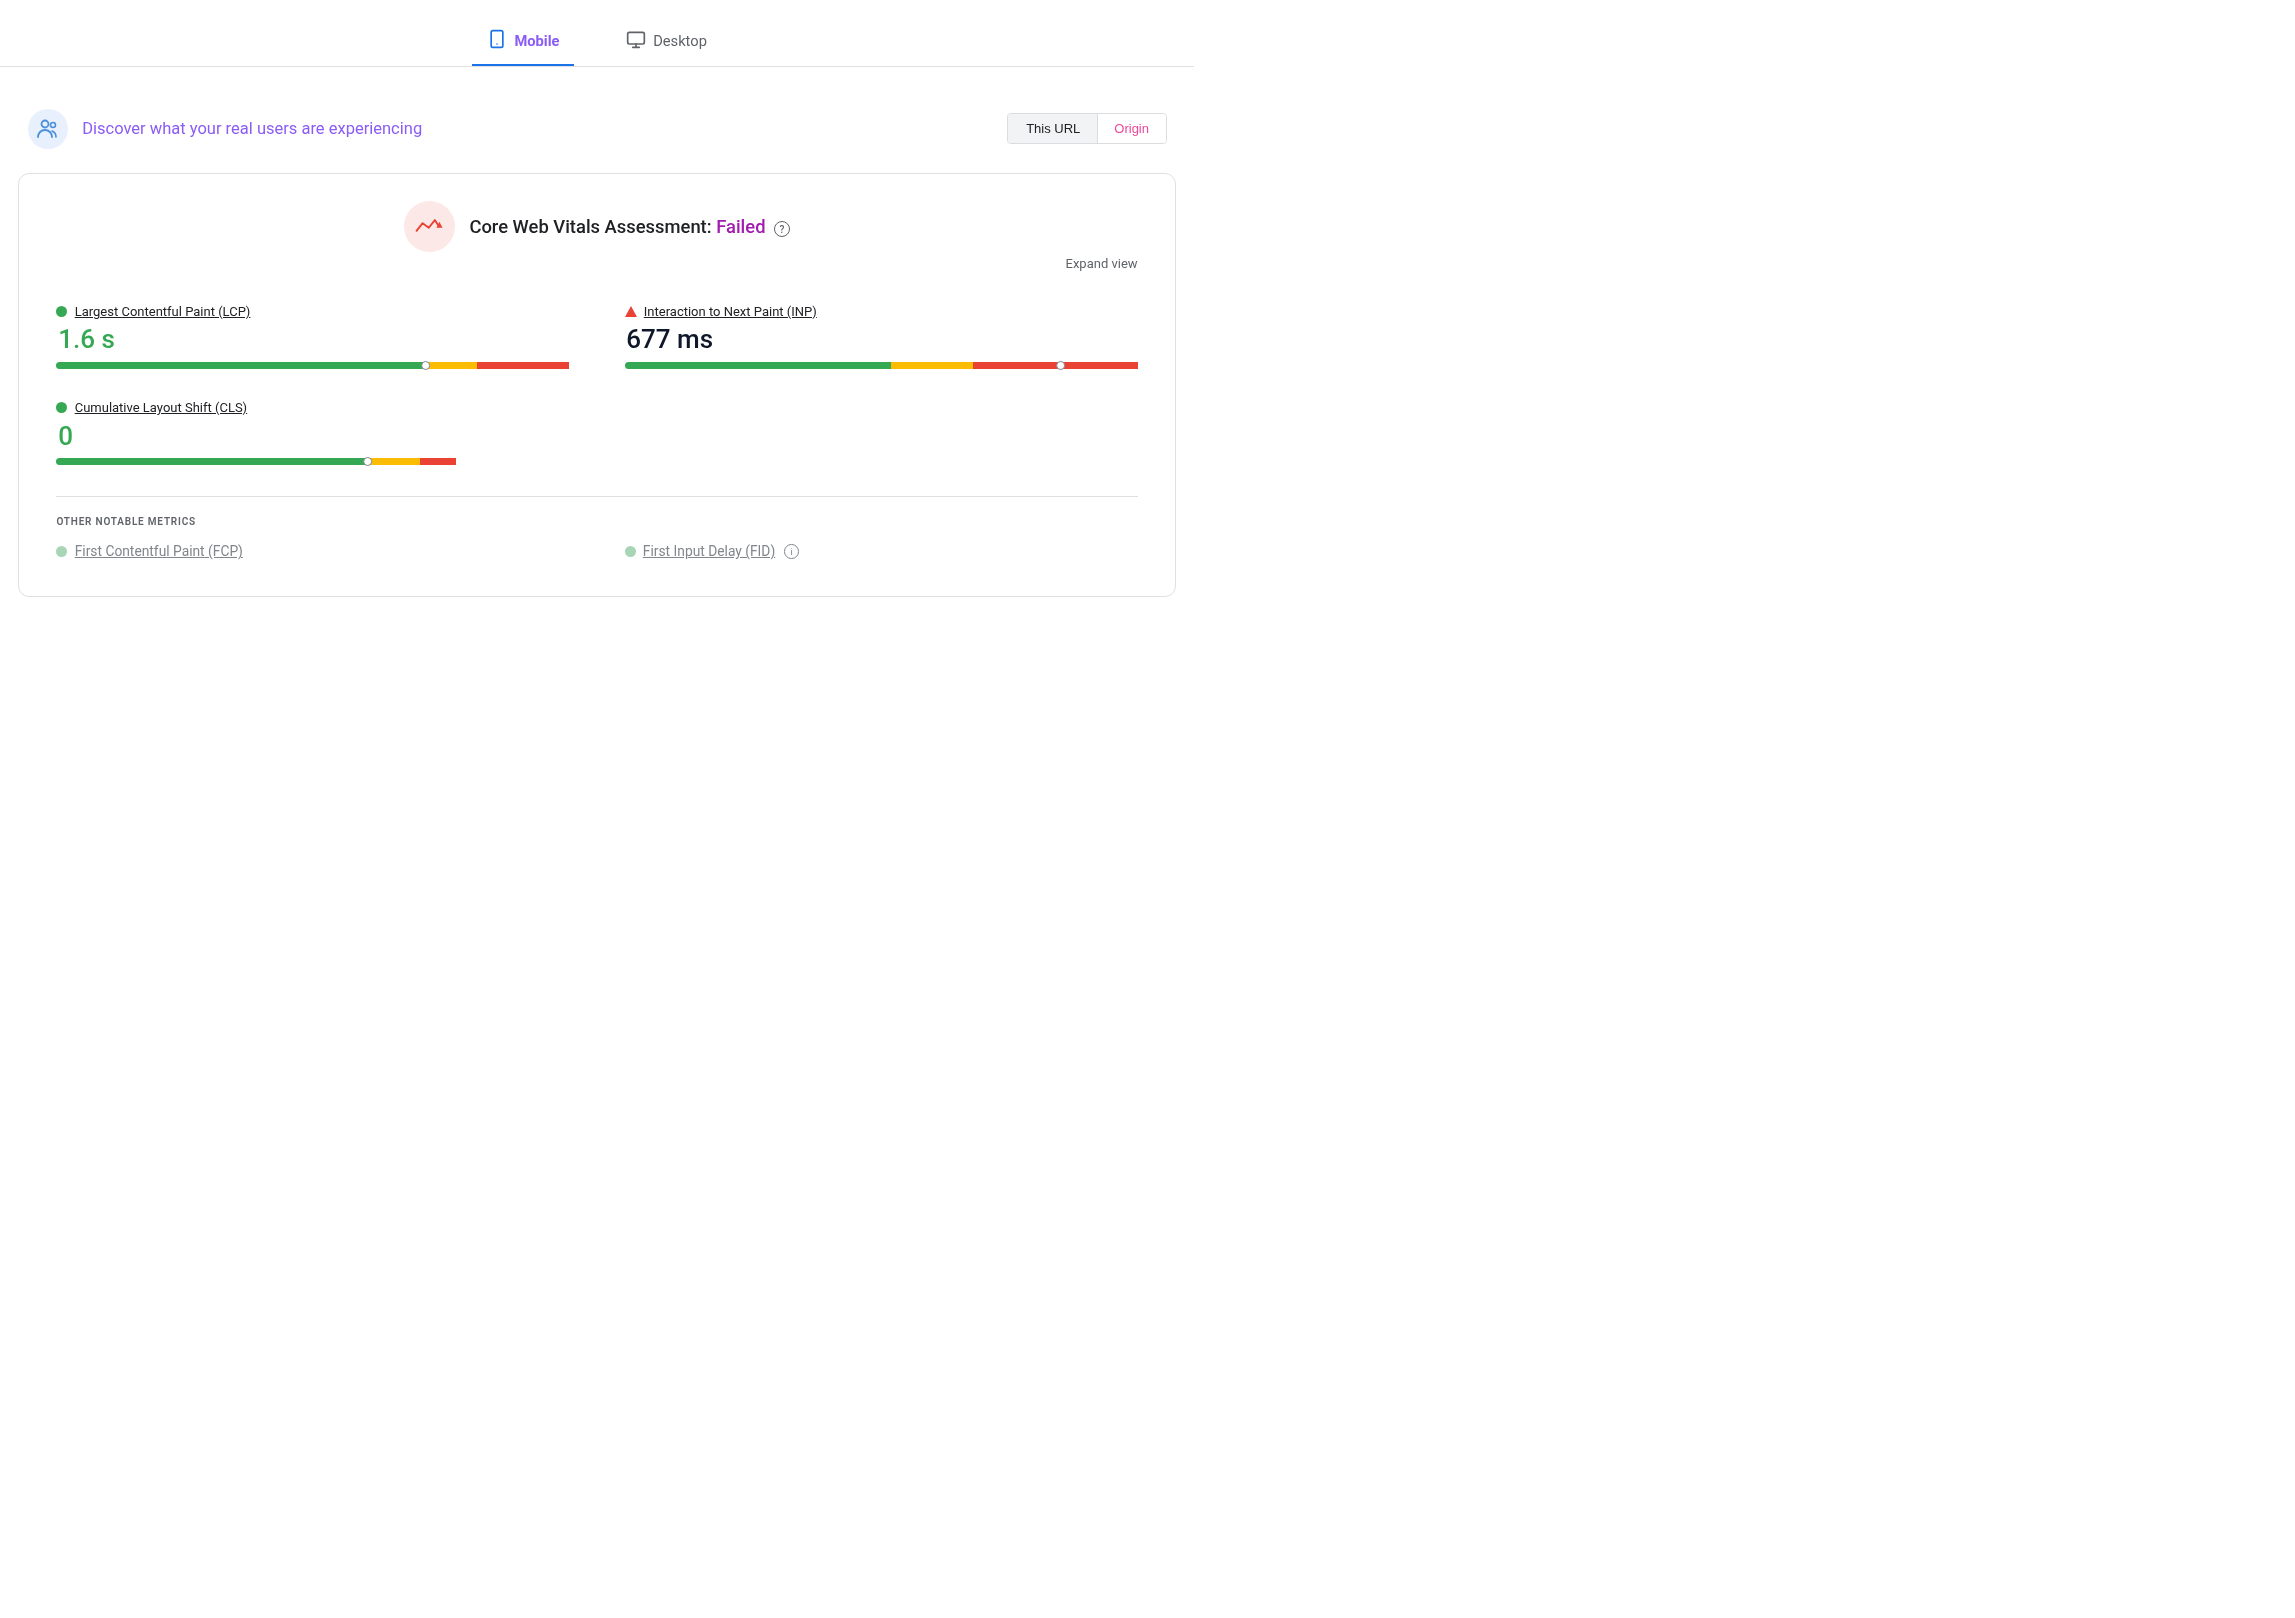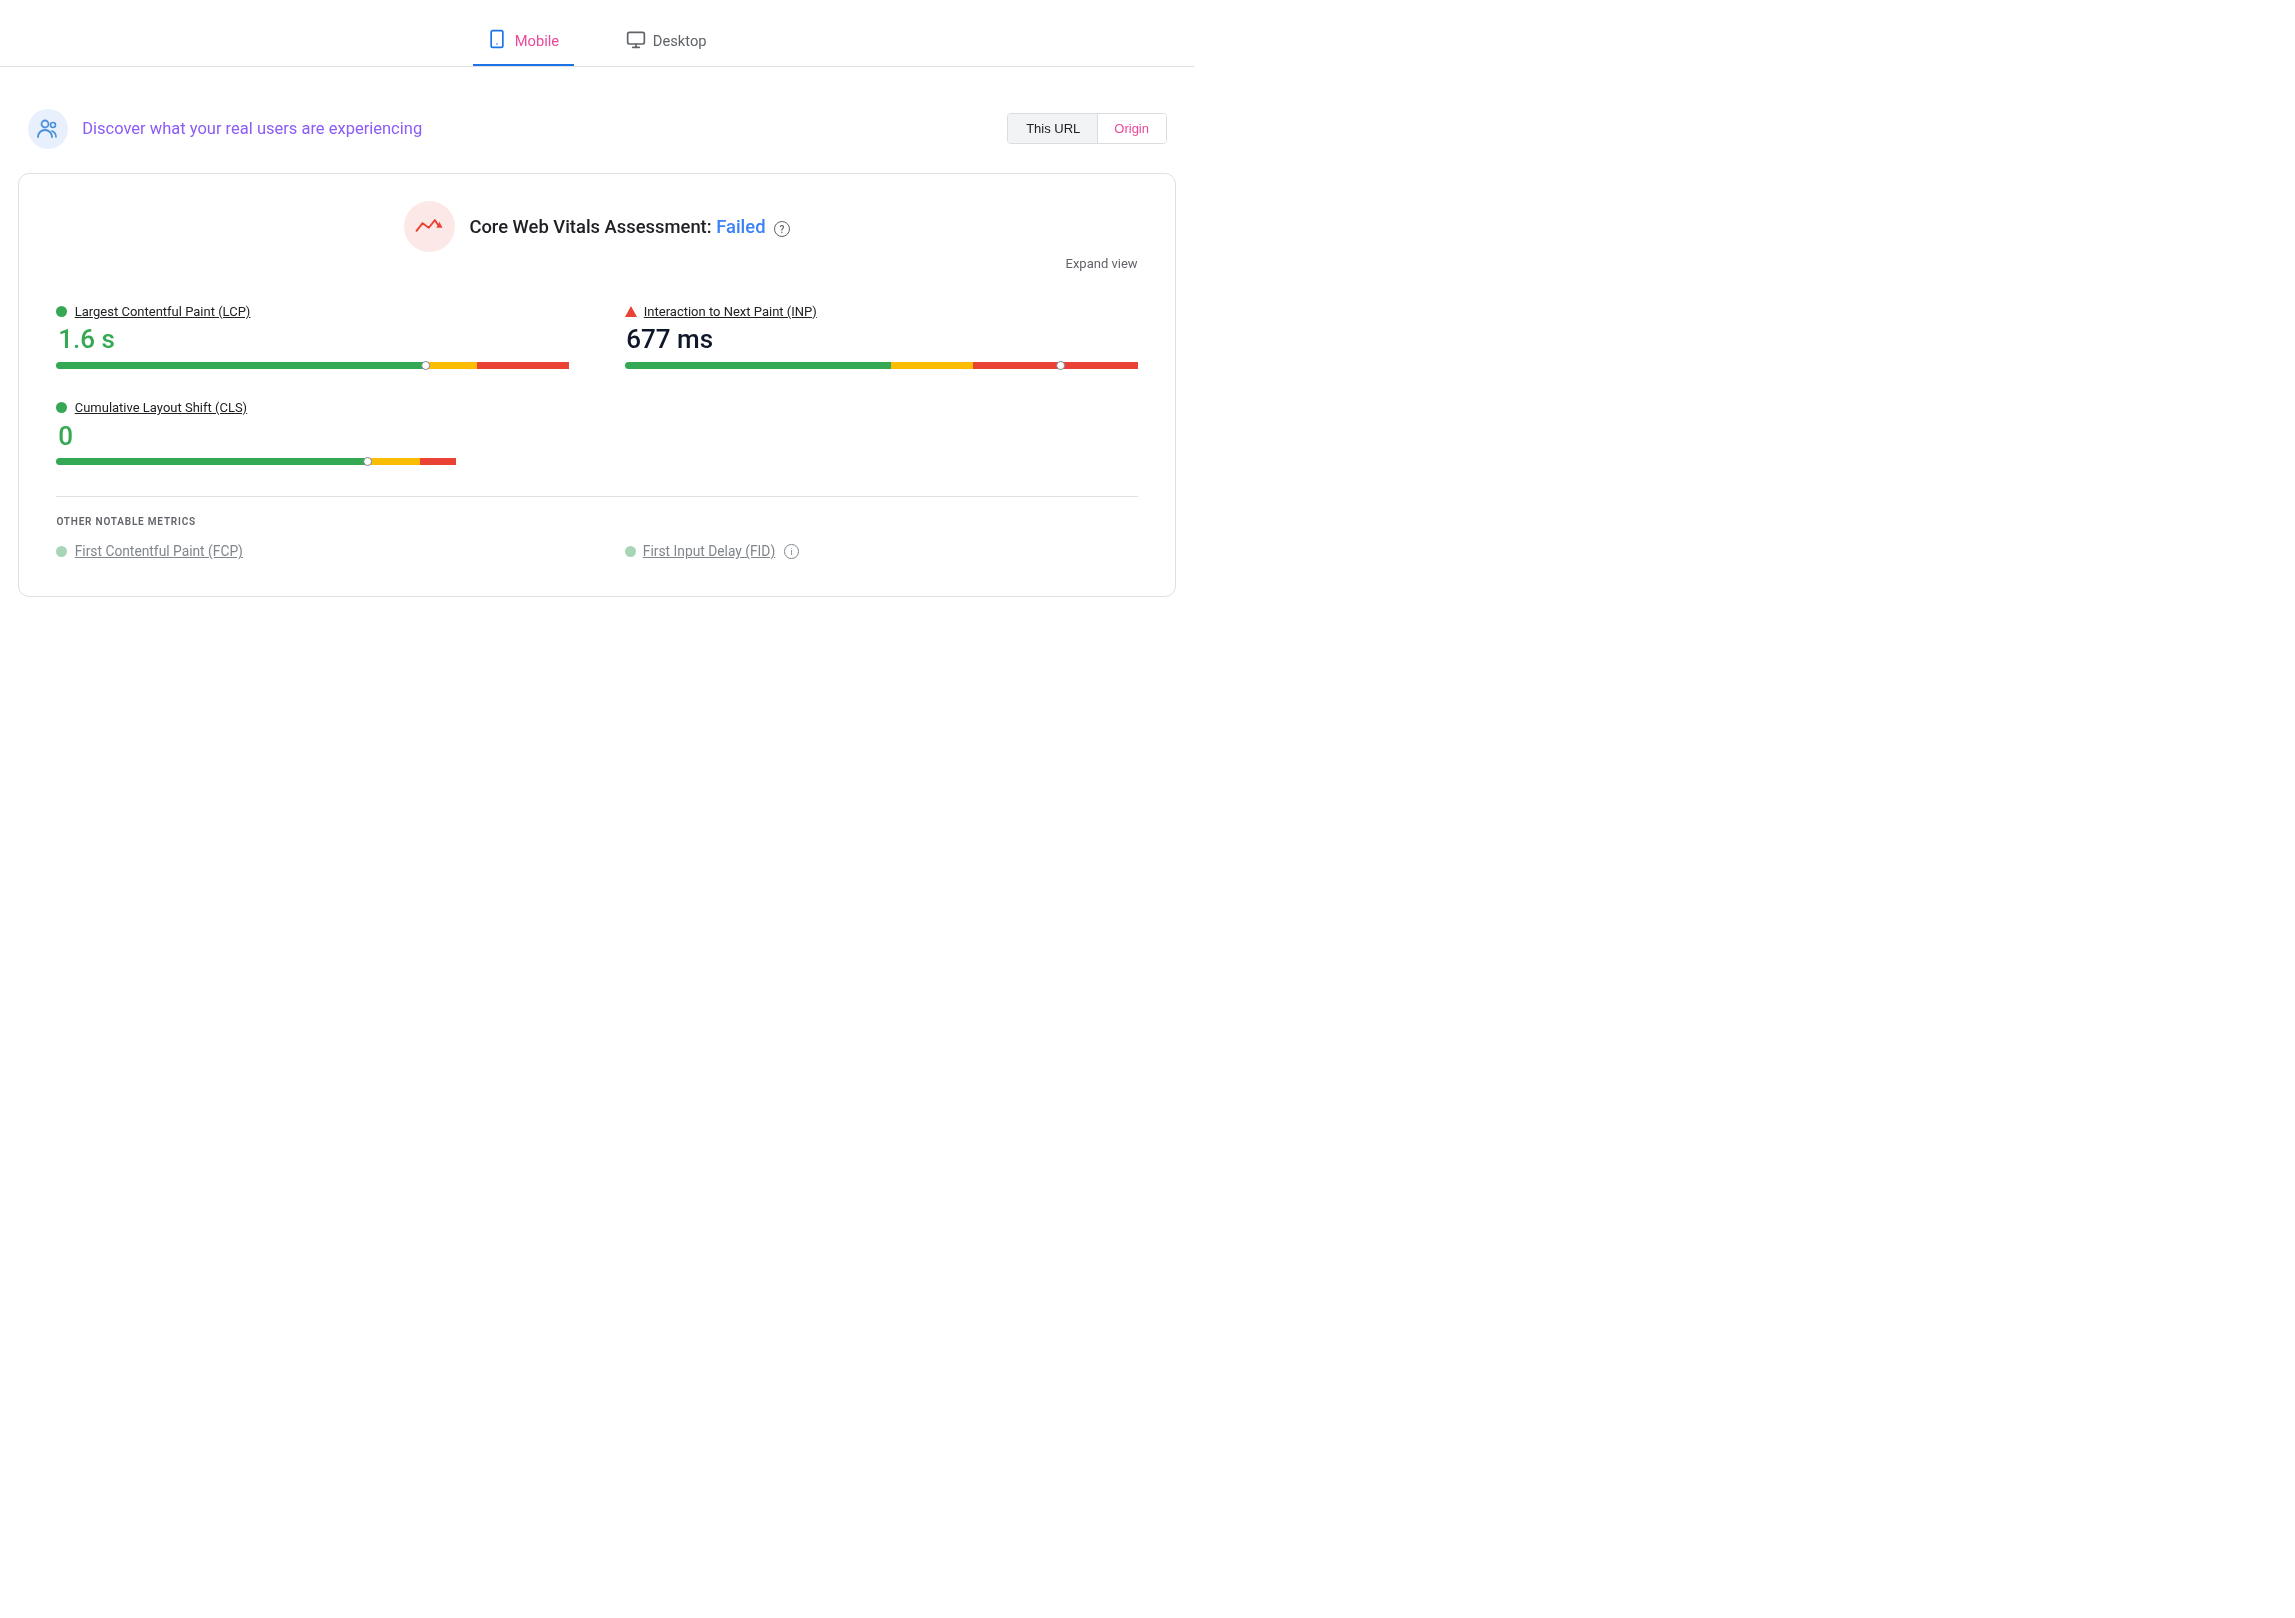--- a/index.html
+++ b/index.html
@@ -27,23 +27,23 @@
       align-items: center;
       gap: 7.3px;
       padding: 11px 14.7px;
       cursor: pointer;
       font-size: 14.7px;
       color: #5f6368;
       border-bottom: 2.8px solid transparent;
       margin-bottom: -0.9px;
     }
     .tab.active {
-      color: #ec4899;
+      color: #8b5cf6;
       border-bottom: 2.8px solid #1a73e8;
-      font-weight: 400;
+      font-weight: 700;
     }
     .tab-icon {
       font-size: 18.4px;
     }
 
     
     .header-row {
       display: flex;
       align-items: center;
       justify-content: space-between;
@@ -123,21 +123,21 @@
       display: flex;
       align-items: center;
       justify-content: center;
     }
     .assessment-title {
       font-size: 18.4px;
       font-weight: 500;
       color: #202124;
     }
     .assessment-status {
-      color: #3b82f6;
+      color: #a21caf;
       font-weight: 500;
     }
     .help-icon {
       display: inline-flex;
       align-items: center;
       justify-content: center;
       width: 16.5px;
       height: 16.5px;
       border: 1.4px solid #5f6368;
       border-radius: 50%;

